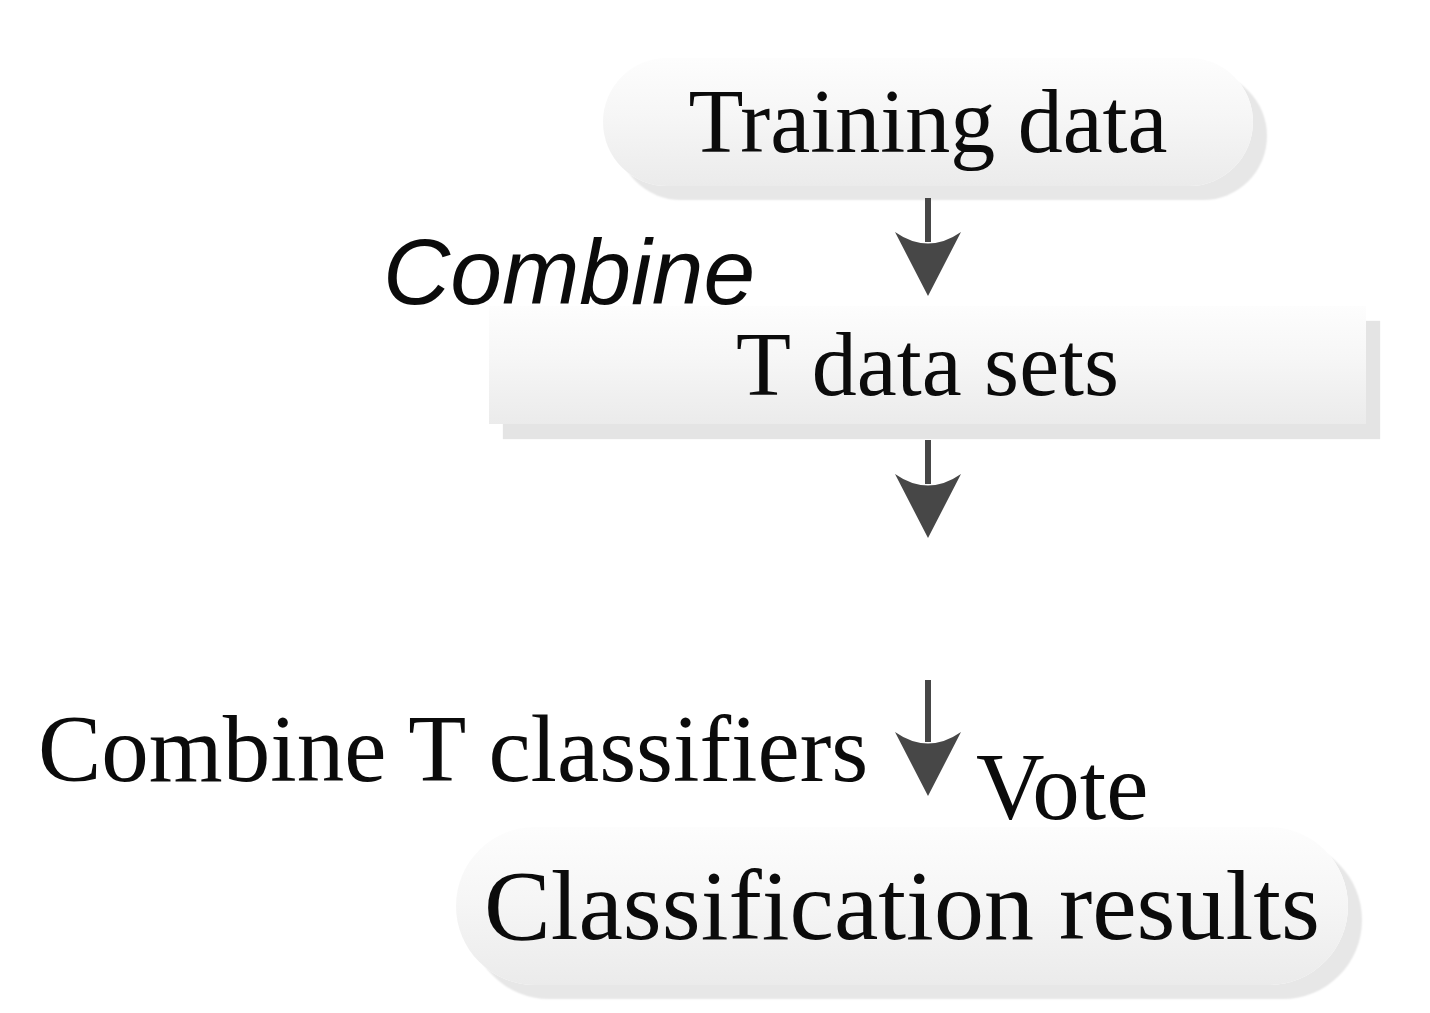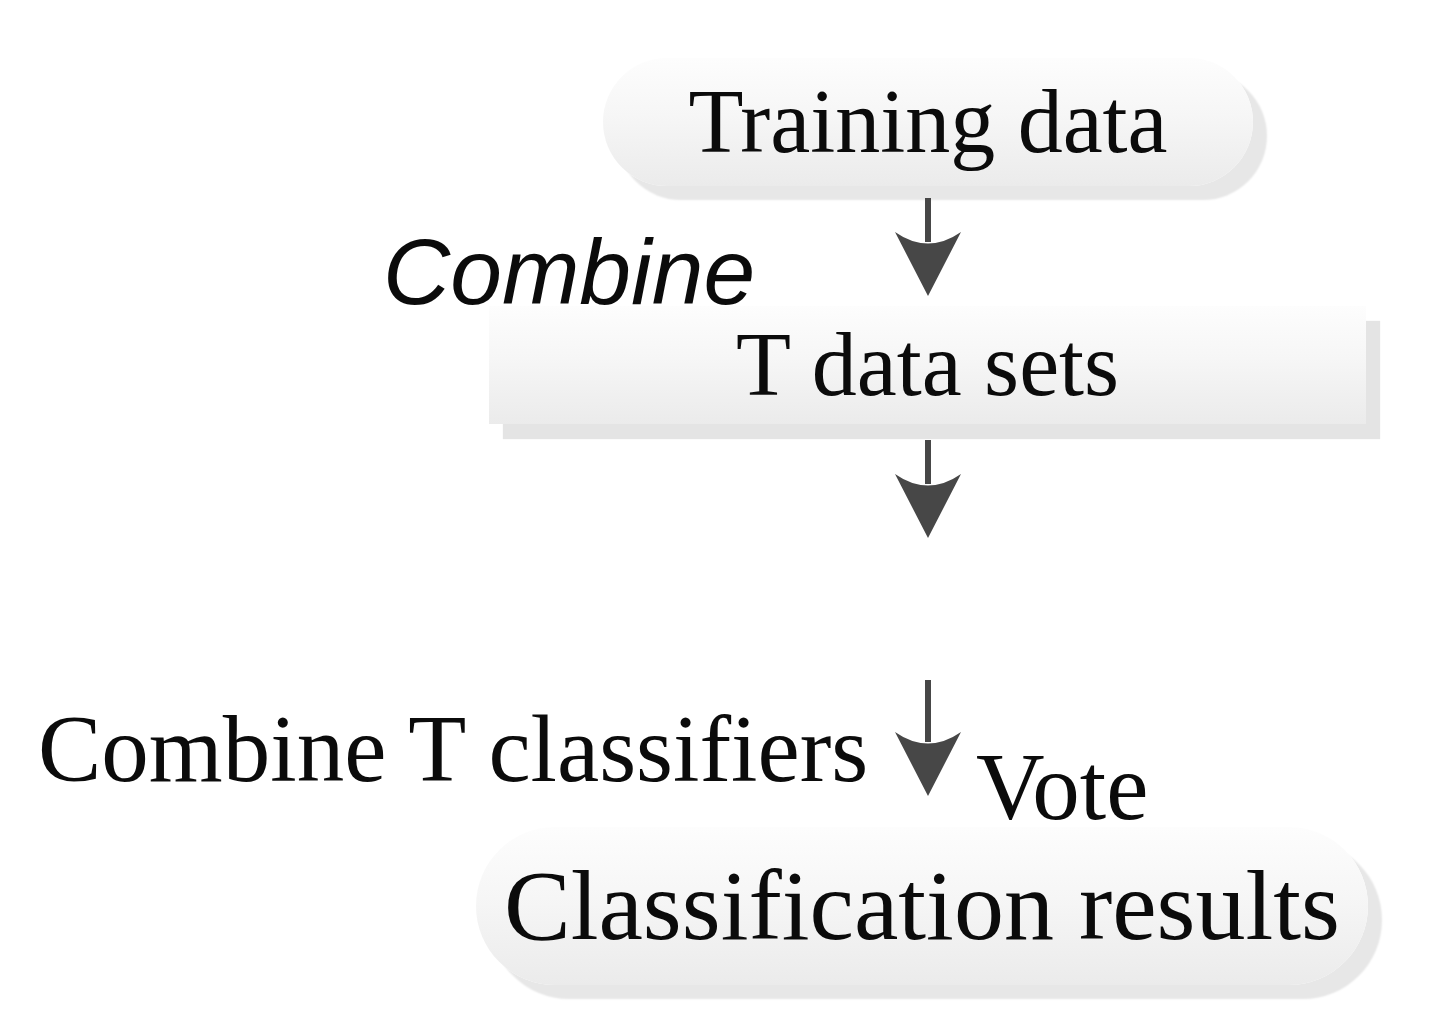--- a/index.html
+++ b/index.html
@@ -40,21 +40,21 @@
   }
   .node-datasets {
     left: 489px; top: 306px;
     width: 877px; height: 118px;
   }
   .node-classifiers {
     left: 645px; top: 548px;
     width: 587px; height: 120px;
   }
   .node-results {
-    left: 476px; top: 827px;
+    left: 456px; top: 827px;
     width: 892px; height: 158px;
     border-radius: 79px;
     font-size: 100px;
   }
   .edge-label {
     position: absolute;
     line-height: 1;
     white-space: nowrap;
   }
   .label-sampled {

